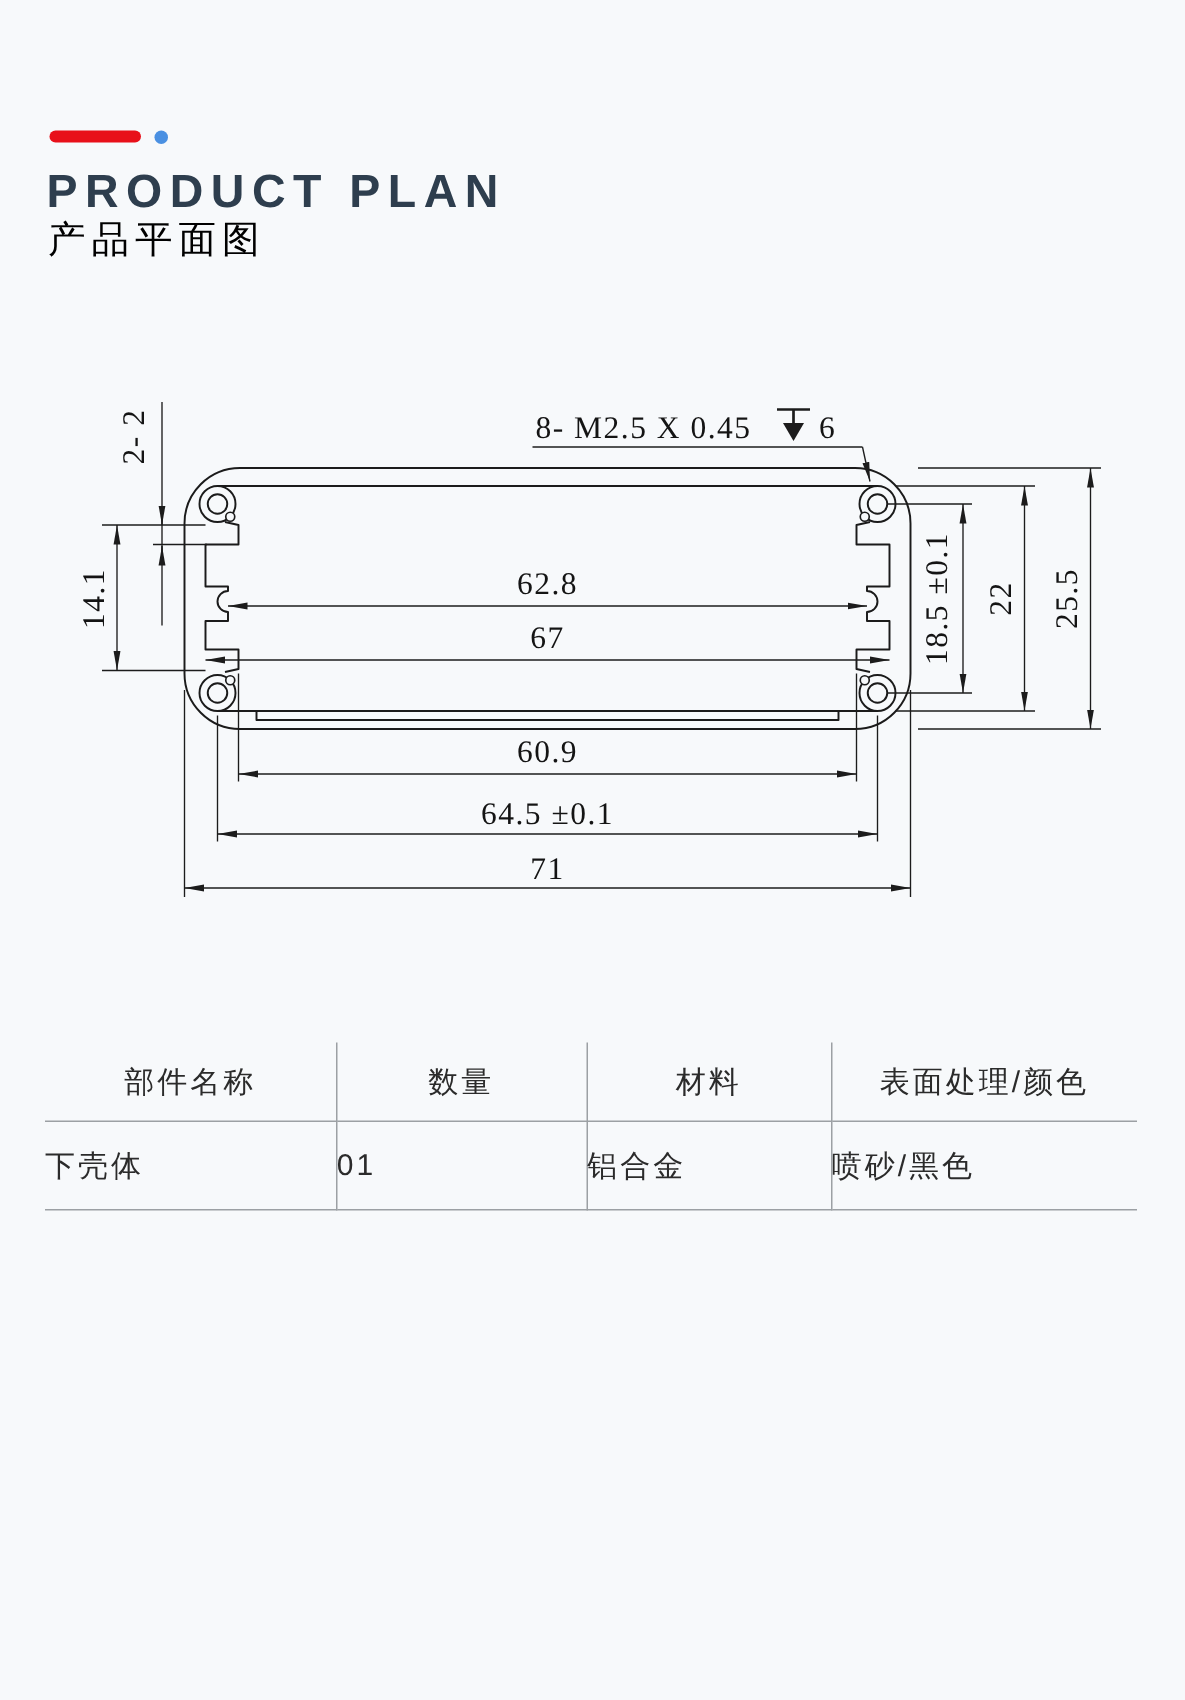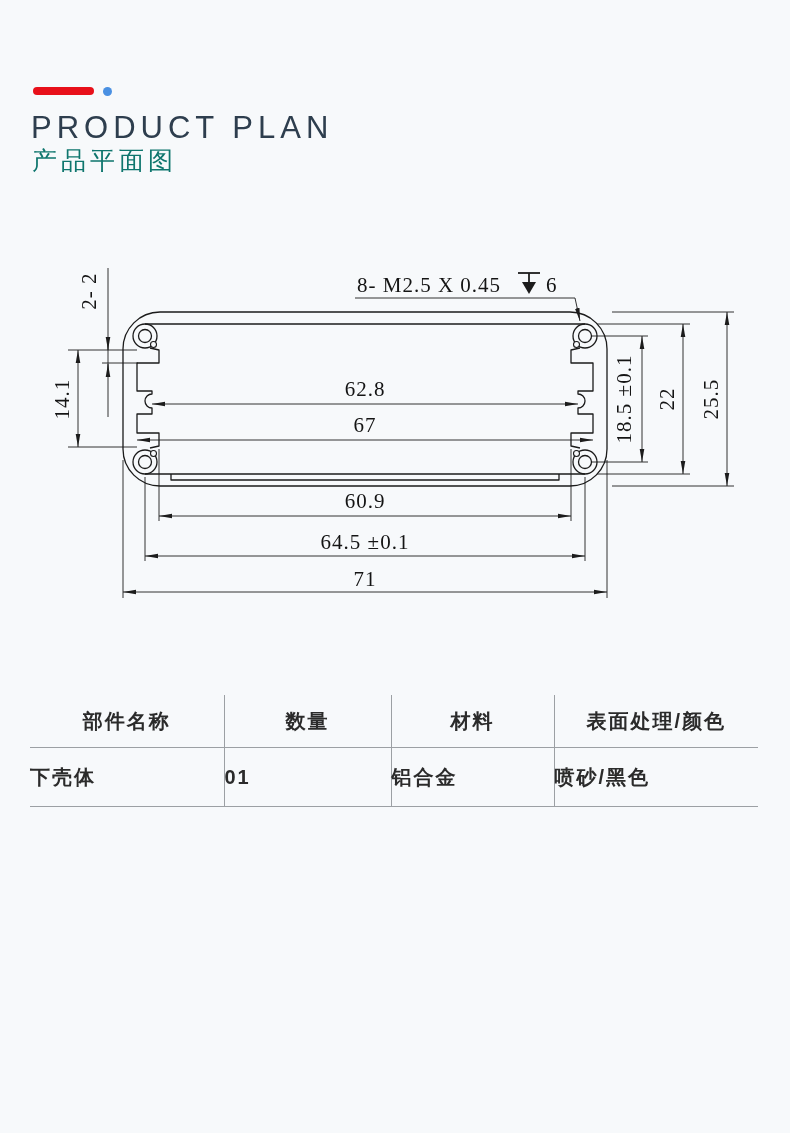--- a/index.html
+++ b/index.html
@@ -6,45 +6,45 @@
   .page{
     position:relative;width:790px;height:1133px;overflow:hidden;
     background:#f7f9fb;
     font-family:"Liberation Sans",sans-serif;
   }
   
   .accent-bar{position:absolute;left:33px;top:87px;width:61px;height:8px;border-radius:4px;}
   .accent-dot{position:absolute;left:103px;top:87px;width:9px;height:9px;border-radius:50%;}
   .title-en{
     position:absolute;left:31px;top:112px;margin:0;
-    font-size:31px;font-weight:400;letter-spacing:5px;line-height:1.05;
+    font-size:31px;font-weight:700;letter-spacing:5px;line-height:1.05;
     color:#2e3e4e;white-space:nowrap;
   }
   .title-zh{
     position:absolute;left:32px;top:147px;margin:0;
     font-size:25px;font-weight:500;letter-spacing:4px;line-height:1.05;
-    color:#0f766e;white-space:nowrap;
+    color:#000000;white-space:nowrap;
   }
   
   svg.drawing{position:absolute;left:0;top:0;}
   .geo{stroke:#1b1b1b;stroke-width:1.3;fill:none;stroke-linejoin:round;}
   .dim{stroke:#1c1c1c;stroke-width:0.9;fill:none;}
   .arrfill{fill:#1c1c1c;stroke:none;}
   text.cad{
     font-family:"Liberation Serif","DejaVu Serif",serif;
     font-size:21px;fill:#141414;letter-spacing:1px;
   }
   
   table.parts{
     position:absolute;left:30px;top:695px;width:728px;
     border-collapse:collapse;table-layout:fixed;
     color:#2b2b2b;font-size:20px;
   }
   table.parts th,table.parts td{
-    vertical-align:middle;font-weight:bold;
+    vertical-align:middle;font-weight:normal;
     letter-spacing:2px;padding:0;
     border-bottom:1px solid #9ca0a4;border-right:1px solid #9ca0a4;
   }
   table.parts th:last-child,table.parts td:last-child{border-right:none;}
   table.parts tr.hdr  th{height:52px;}
   table.parts tr.row  td{height:58px;}
   table.parts tr.last td{height:64px;}
 </style>
 </head>
 <body>

